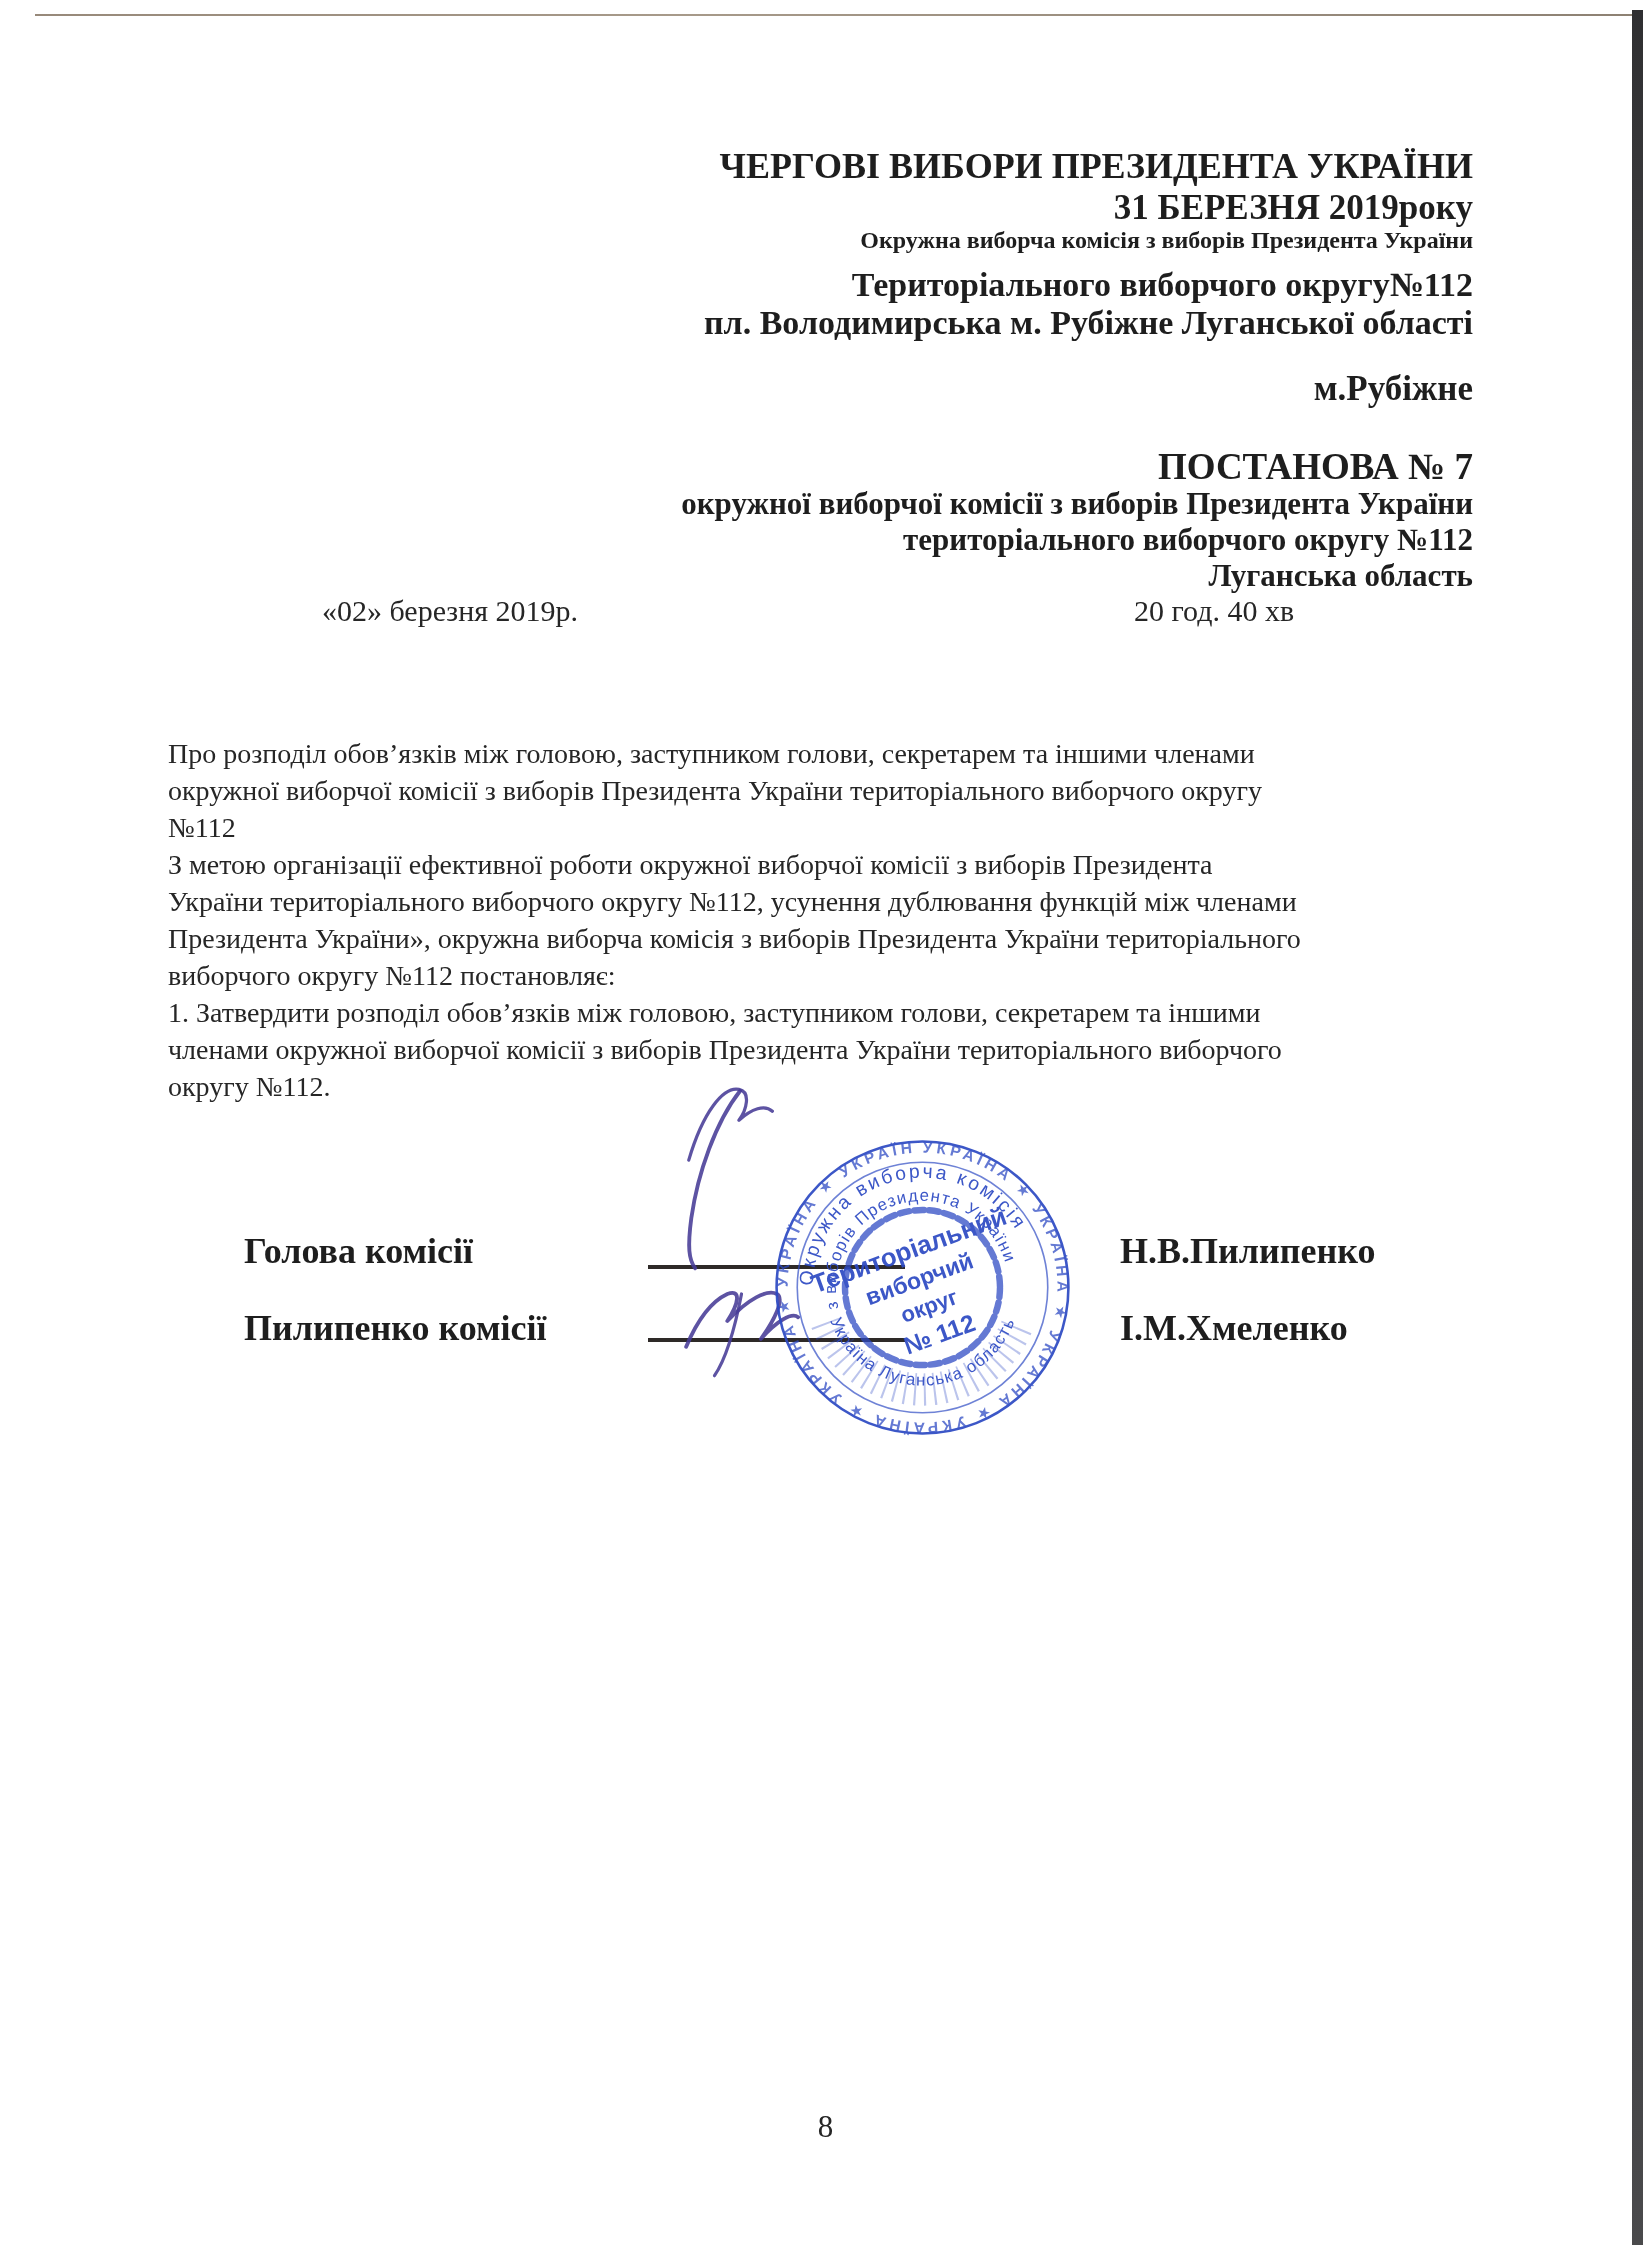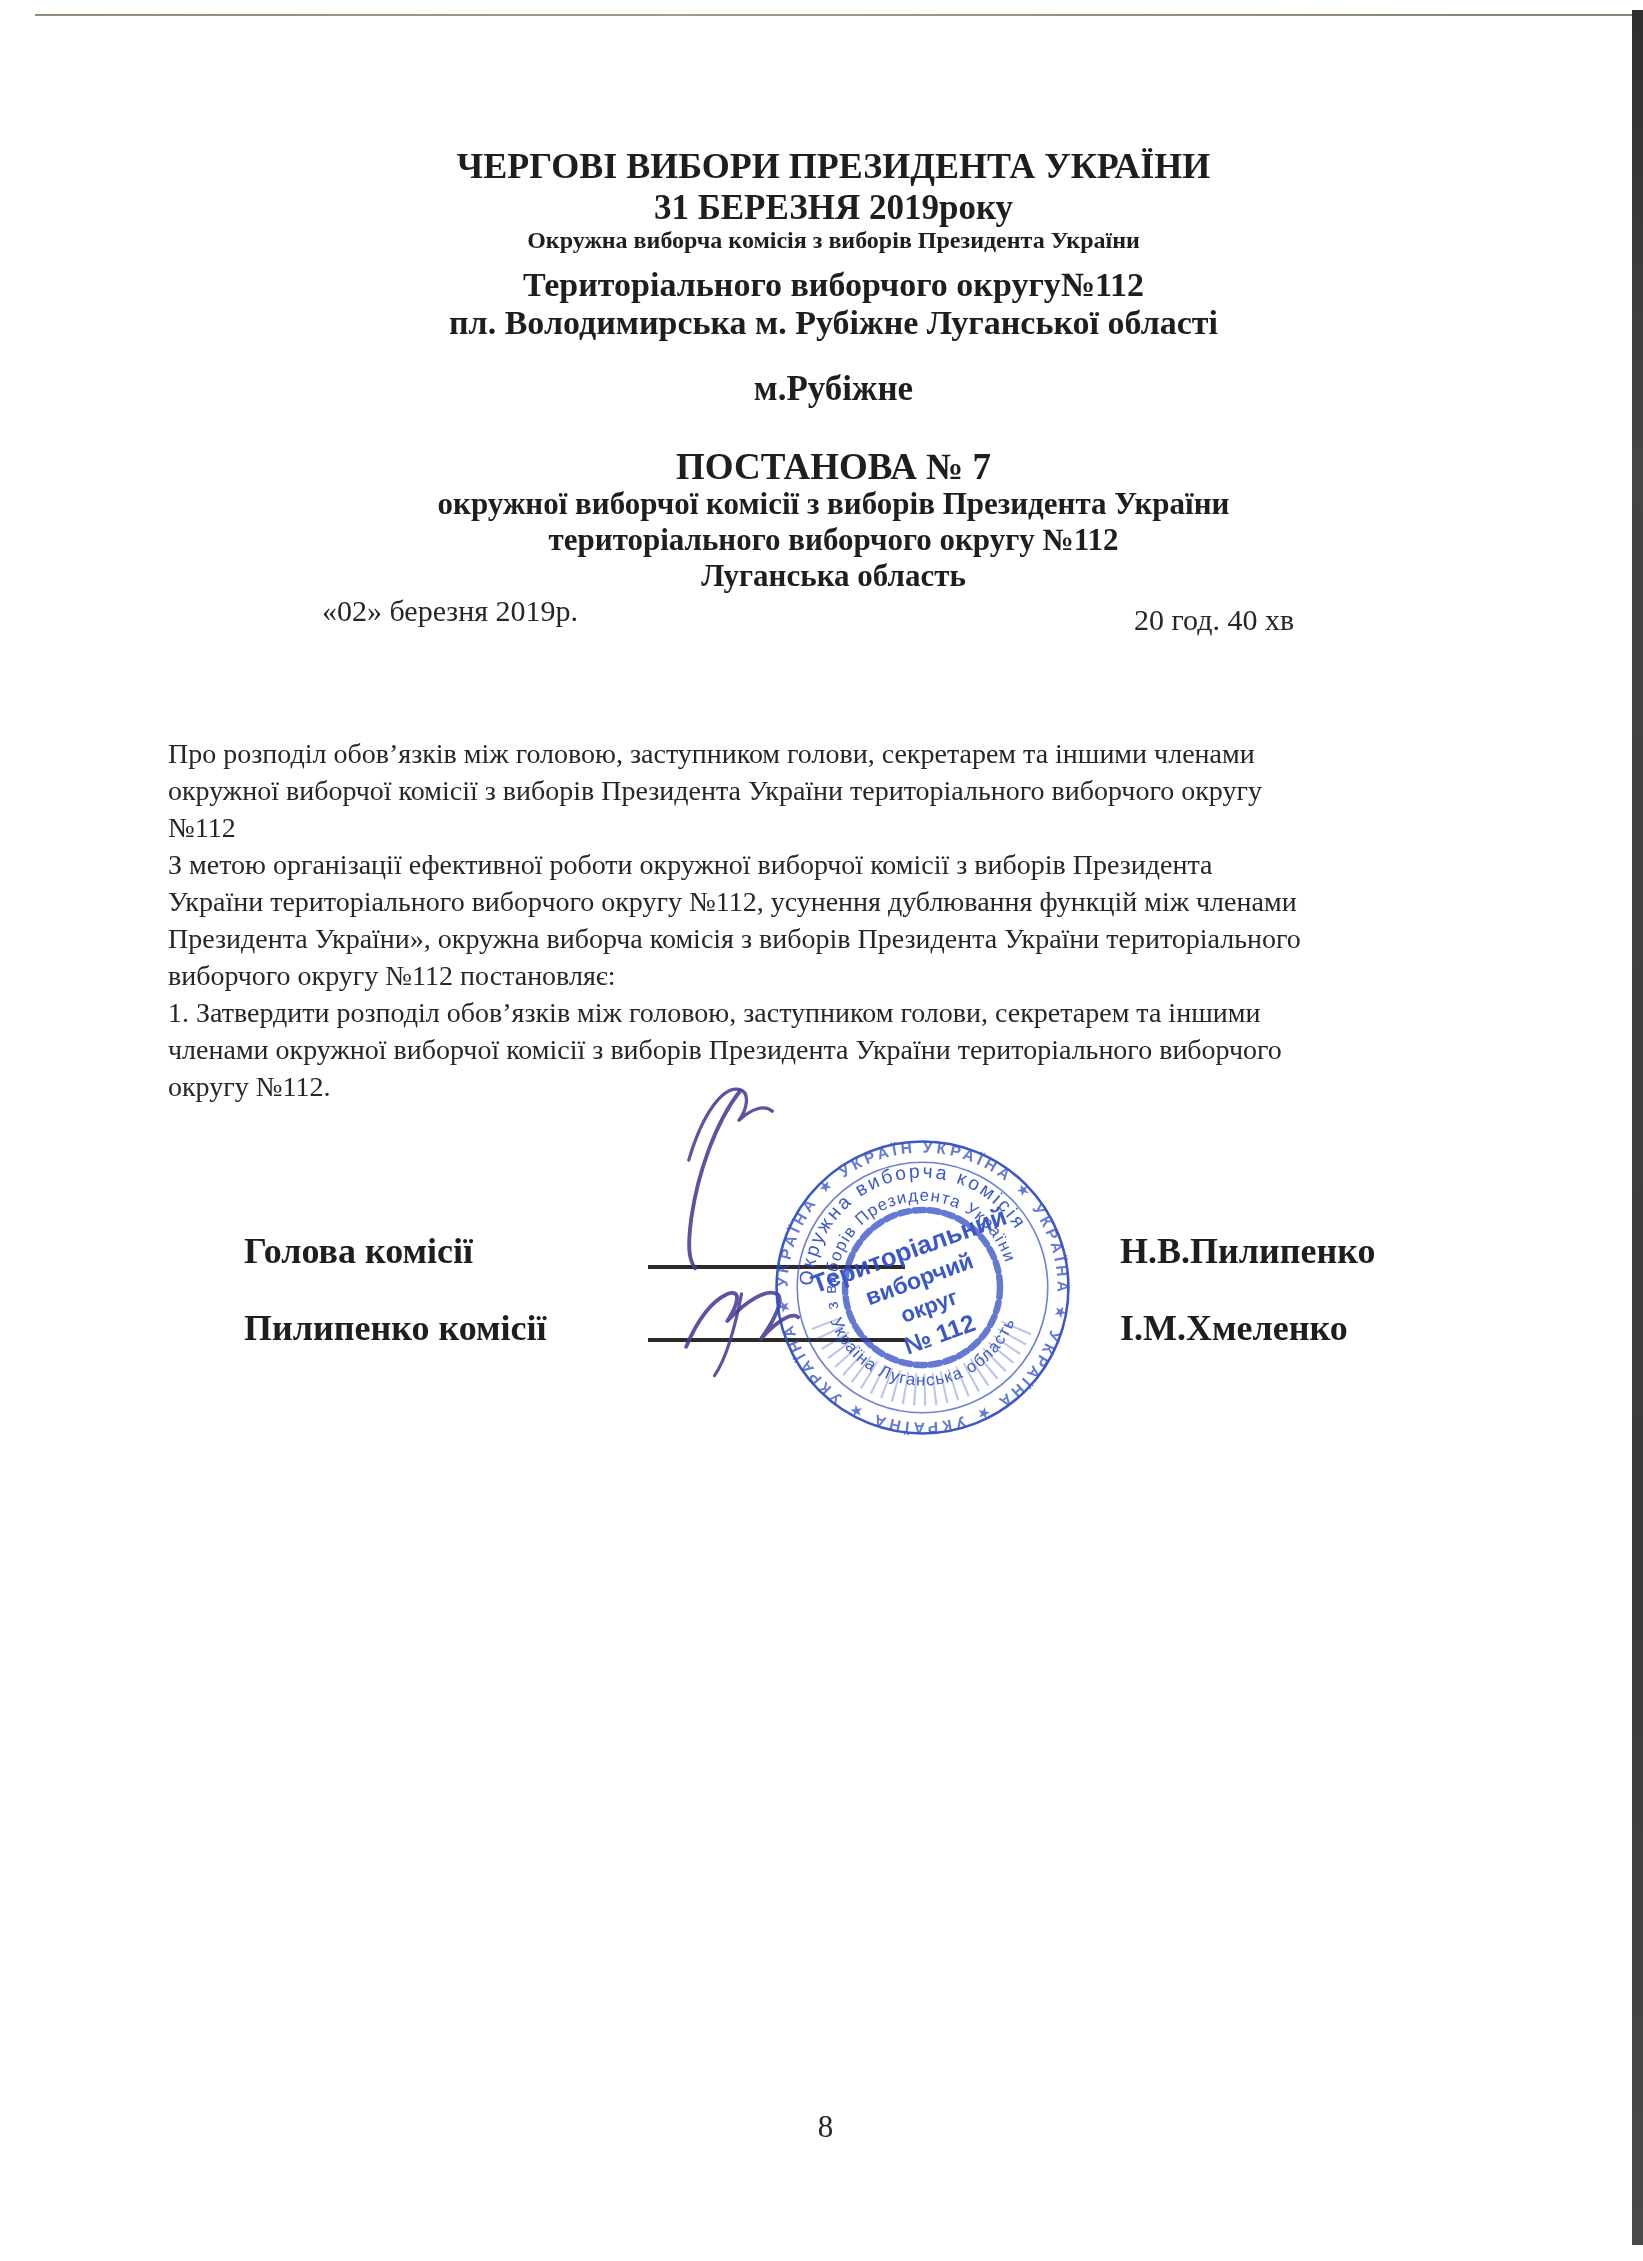--- a/index.html
+++ b/index.html
@@ -9,35 +9,35 @@
   html,body{margin:0;padding:0;background:#ffffff;}
   .page{
     position:relative; width:1644px; height:2261px; background:#ffffff;
     font-family:"Liberation Serif","DejaVu Serif",serif; color:var(--ink);
     overflow:hidden;
   }
   .scan-hairline{position:absolute; left:35px; top:14px; width:1599px; height:1.9px;
     background:linear-gradient(90deg,var(--hairline),#a79a8a 40%,#8d8173);}
   .scan-edgebar{position:absolute; right:0; top:10.3px; width:11.6px; height:2235px;
     background:linear-gradient(180deg,#2f2f31,#454547 20%,#3a3a3c 70%,#4a4a4c);}
-  .cline{position:absolute; left:176px; width:1315px; text-align:center; color:var(--head-ink); white-space:nowrap;}
+  .cline{position:absolute; left:158px; width:1315px; text-align:right; color:var(--head-ink); white-space:nowrap;}
   .b{font-weight:bold;}
   .h1{font-size:36px; top:145px;}
   .h2{font-size:35px; top:188px;}
   .h3{font-size:24px; top:227px;}
   .h4{font-size:34px; top:266px;}
   .h5{font-size:34px; top:304px;}
   .city{font-size:35px; top:369px;}
   .ptitle{font-size:37px; top:445px;}
   .r2{font-size:31px; top:486px;}
   .r3{font-size:31px; top:522px;}
   .r4{font-size:31px; top:558px;}
   .dateline{position:absolute; top:594px; left:0; width:1477px; height:41px; font-size:30px; color:var(--ink);padding-left:24px;}
   .date-left{position:absolute; left:322px; top:0; white-space:nowrap;}
-  .time-right{position:absolute; left:1134px; top:9px; white-space:nowrap;}
+  .time-right{position:absolute; left:1134px; top:0; white-space:nowrap;}
   .body-block{position:absolute; left:168px; top:735px; width:1315px; }
   .body-line{font-size:28px; line-height:37px; white-space:nowrap; color:var(--ink);}
   .sig-label{position:absolute; left:244px; font-size:36px; font-weight:bold; color:var(--head-ink); white-space:nowrap;}
   .sig-name{position:absolute; left:1120px; font-size:36px; font-weight:bold; color:var(--head-ink); white-space:nowrap;}
   .row1{top:1230px;} .row2{top:1307px;}
   .sig-rule{position:absolute; left:648px; width:257px; height:3.9px; background:var(--rule);}
   .rule1{top:1265px;} .rule2{top:1338px;}
   .stamp-svg{position:absolute; left:774px; top:1139px; width:297px; height:297px; opacity:.92;}
   .stamp-svg text{font-family:"Liberation Sans","DejaVu Sans",sans-serif; fill:var(--stamp-blue);}
   .sig-svg{position:absolute; left:645px; top:1044px; width:193px; height:361px;}

